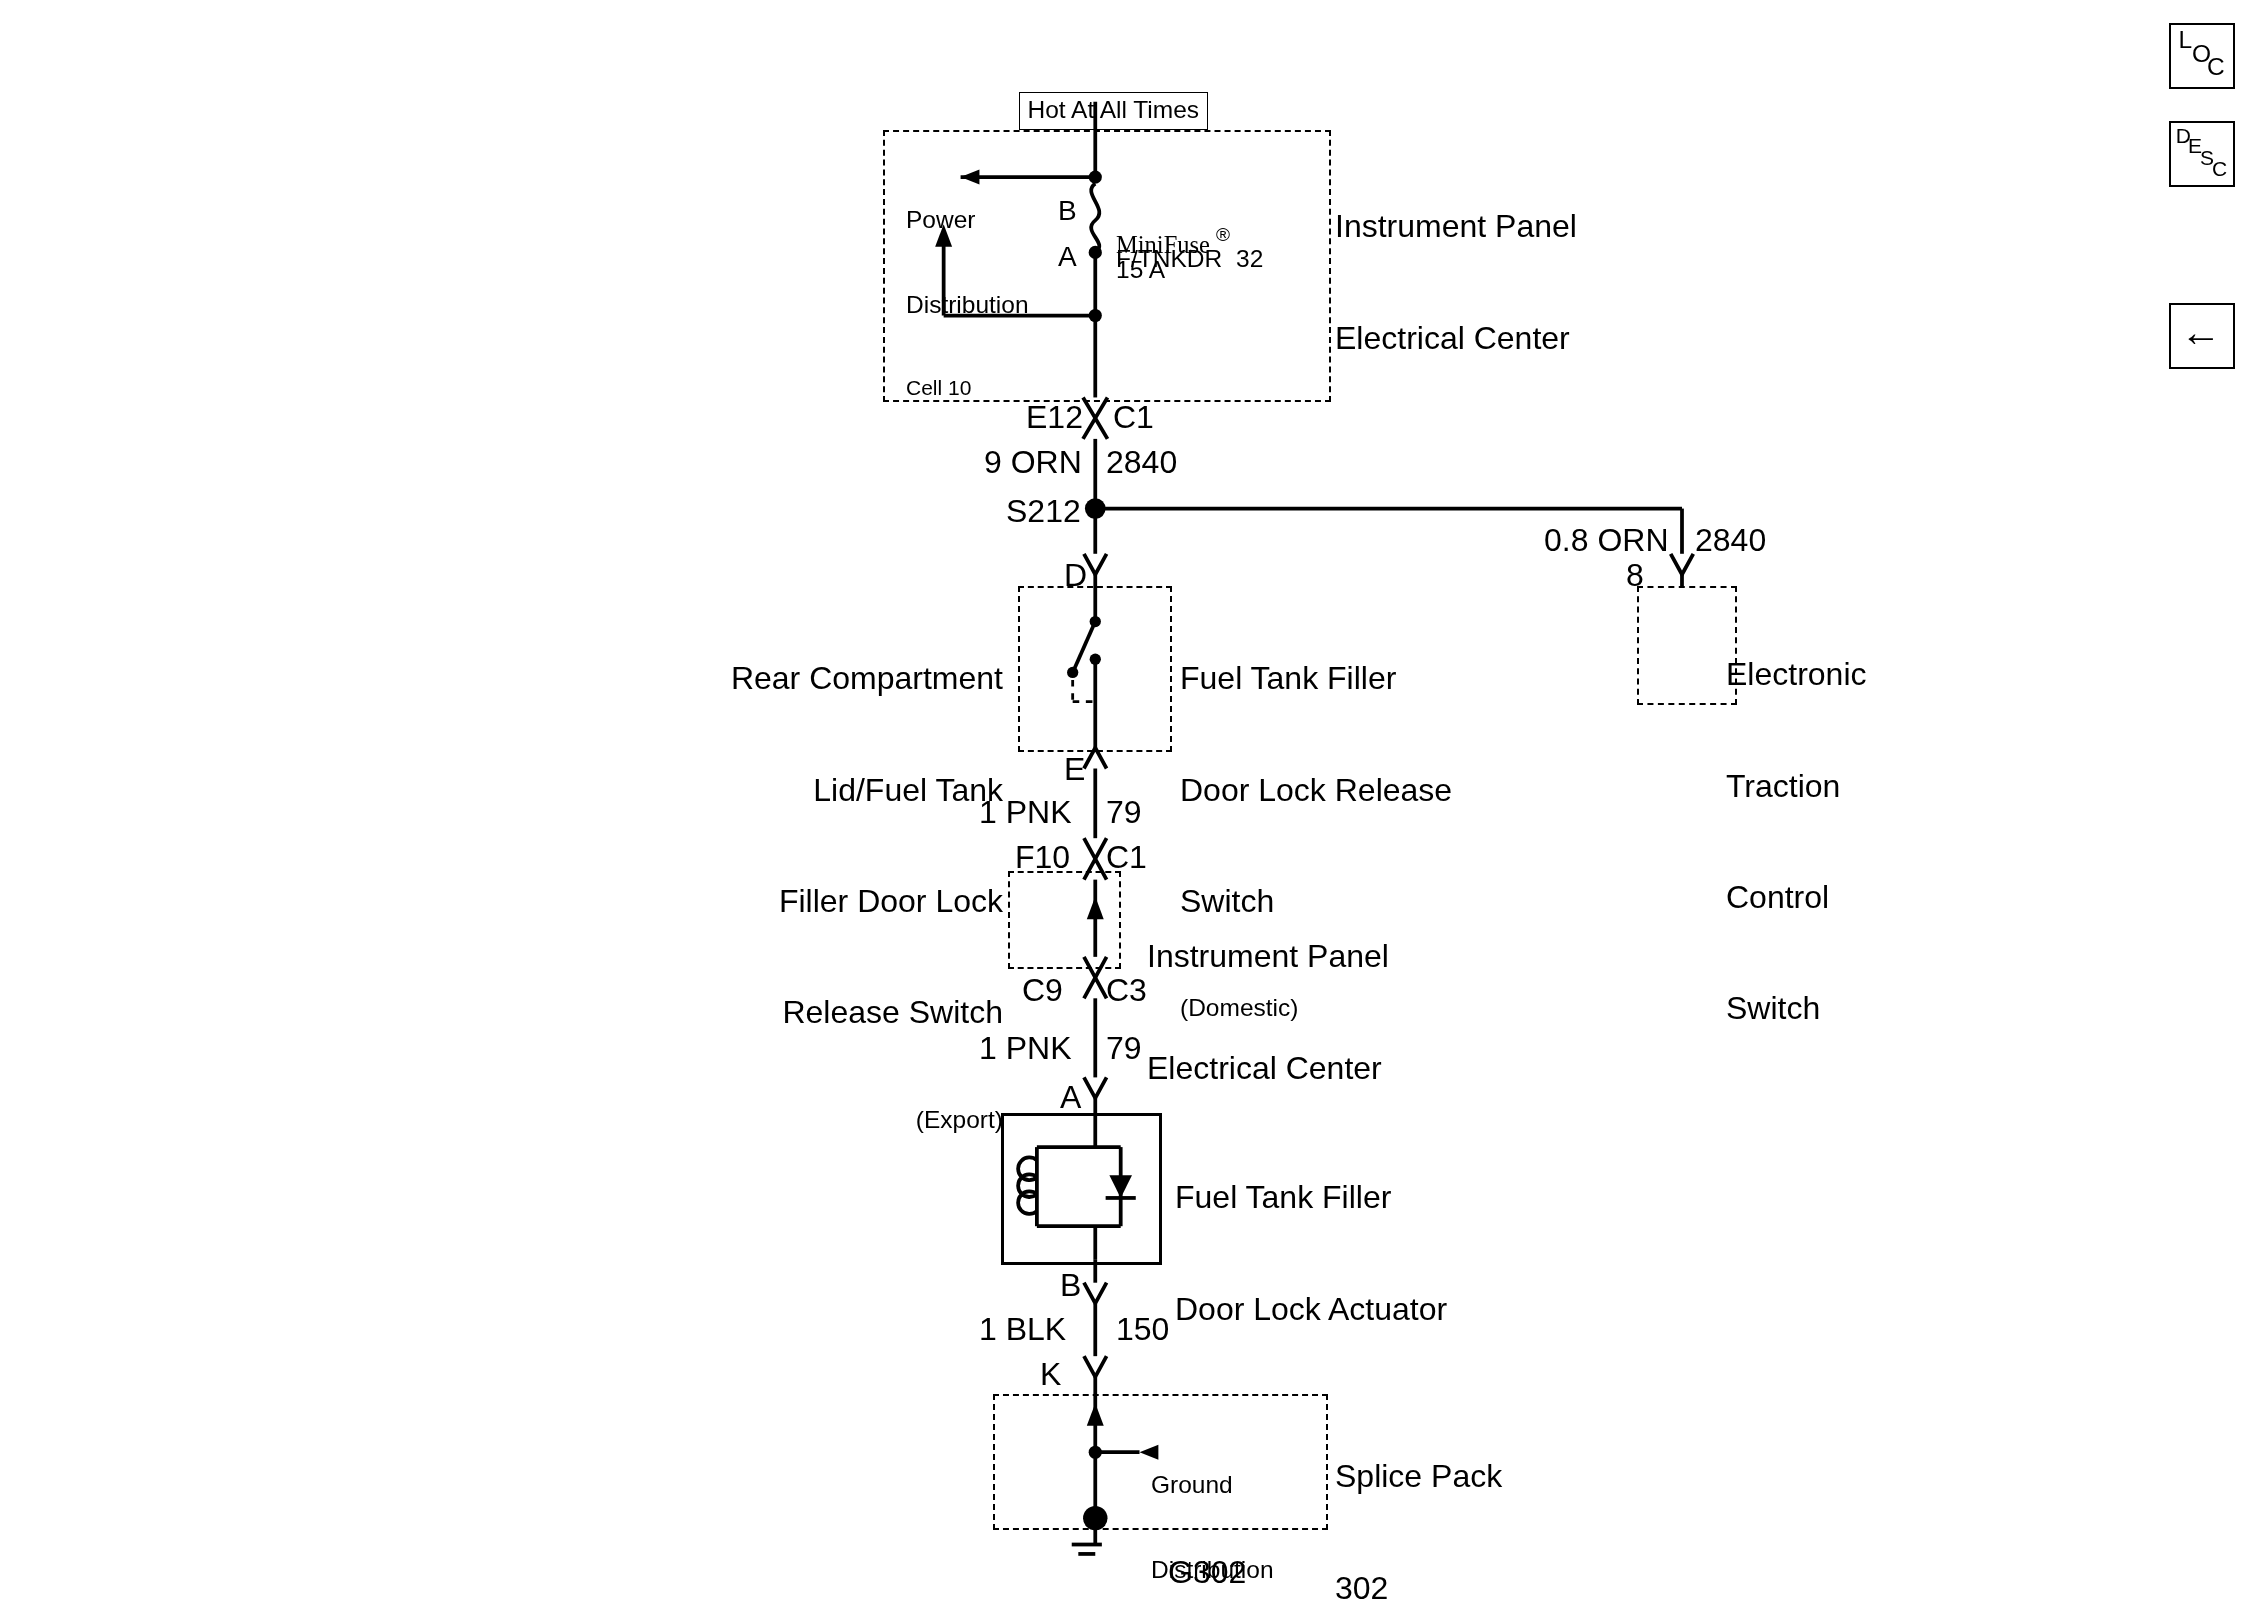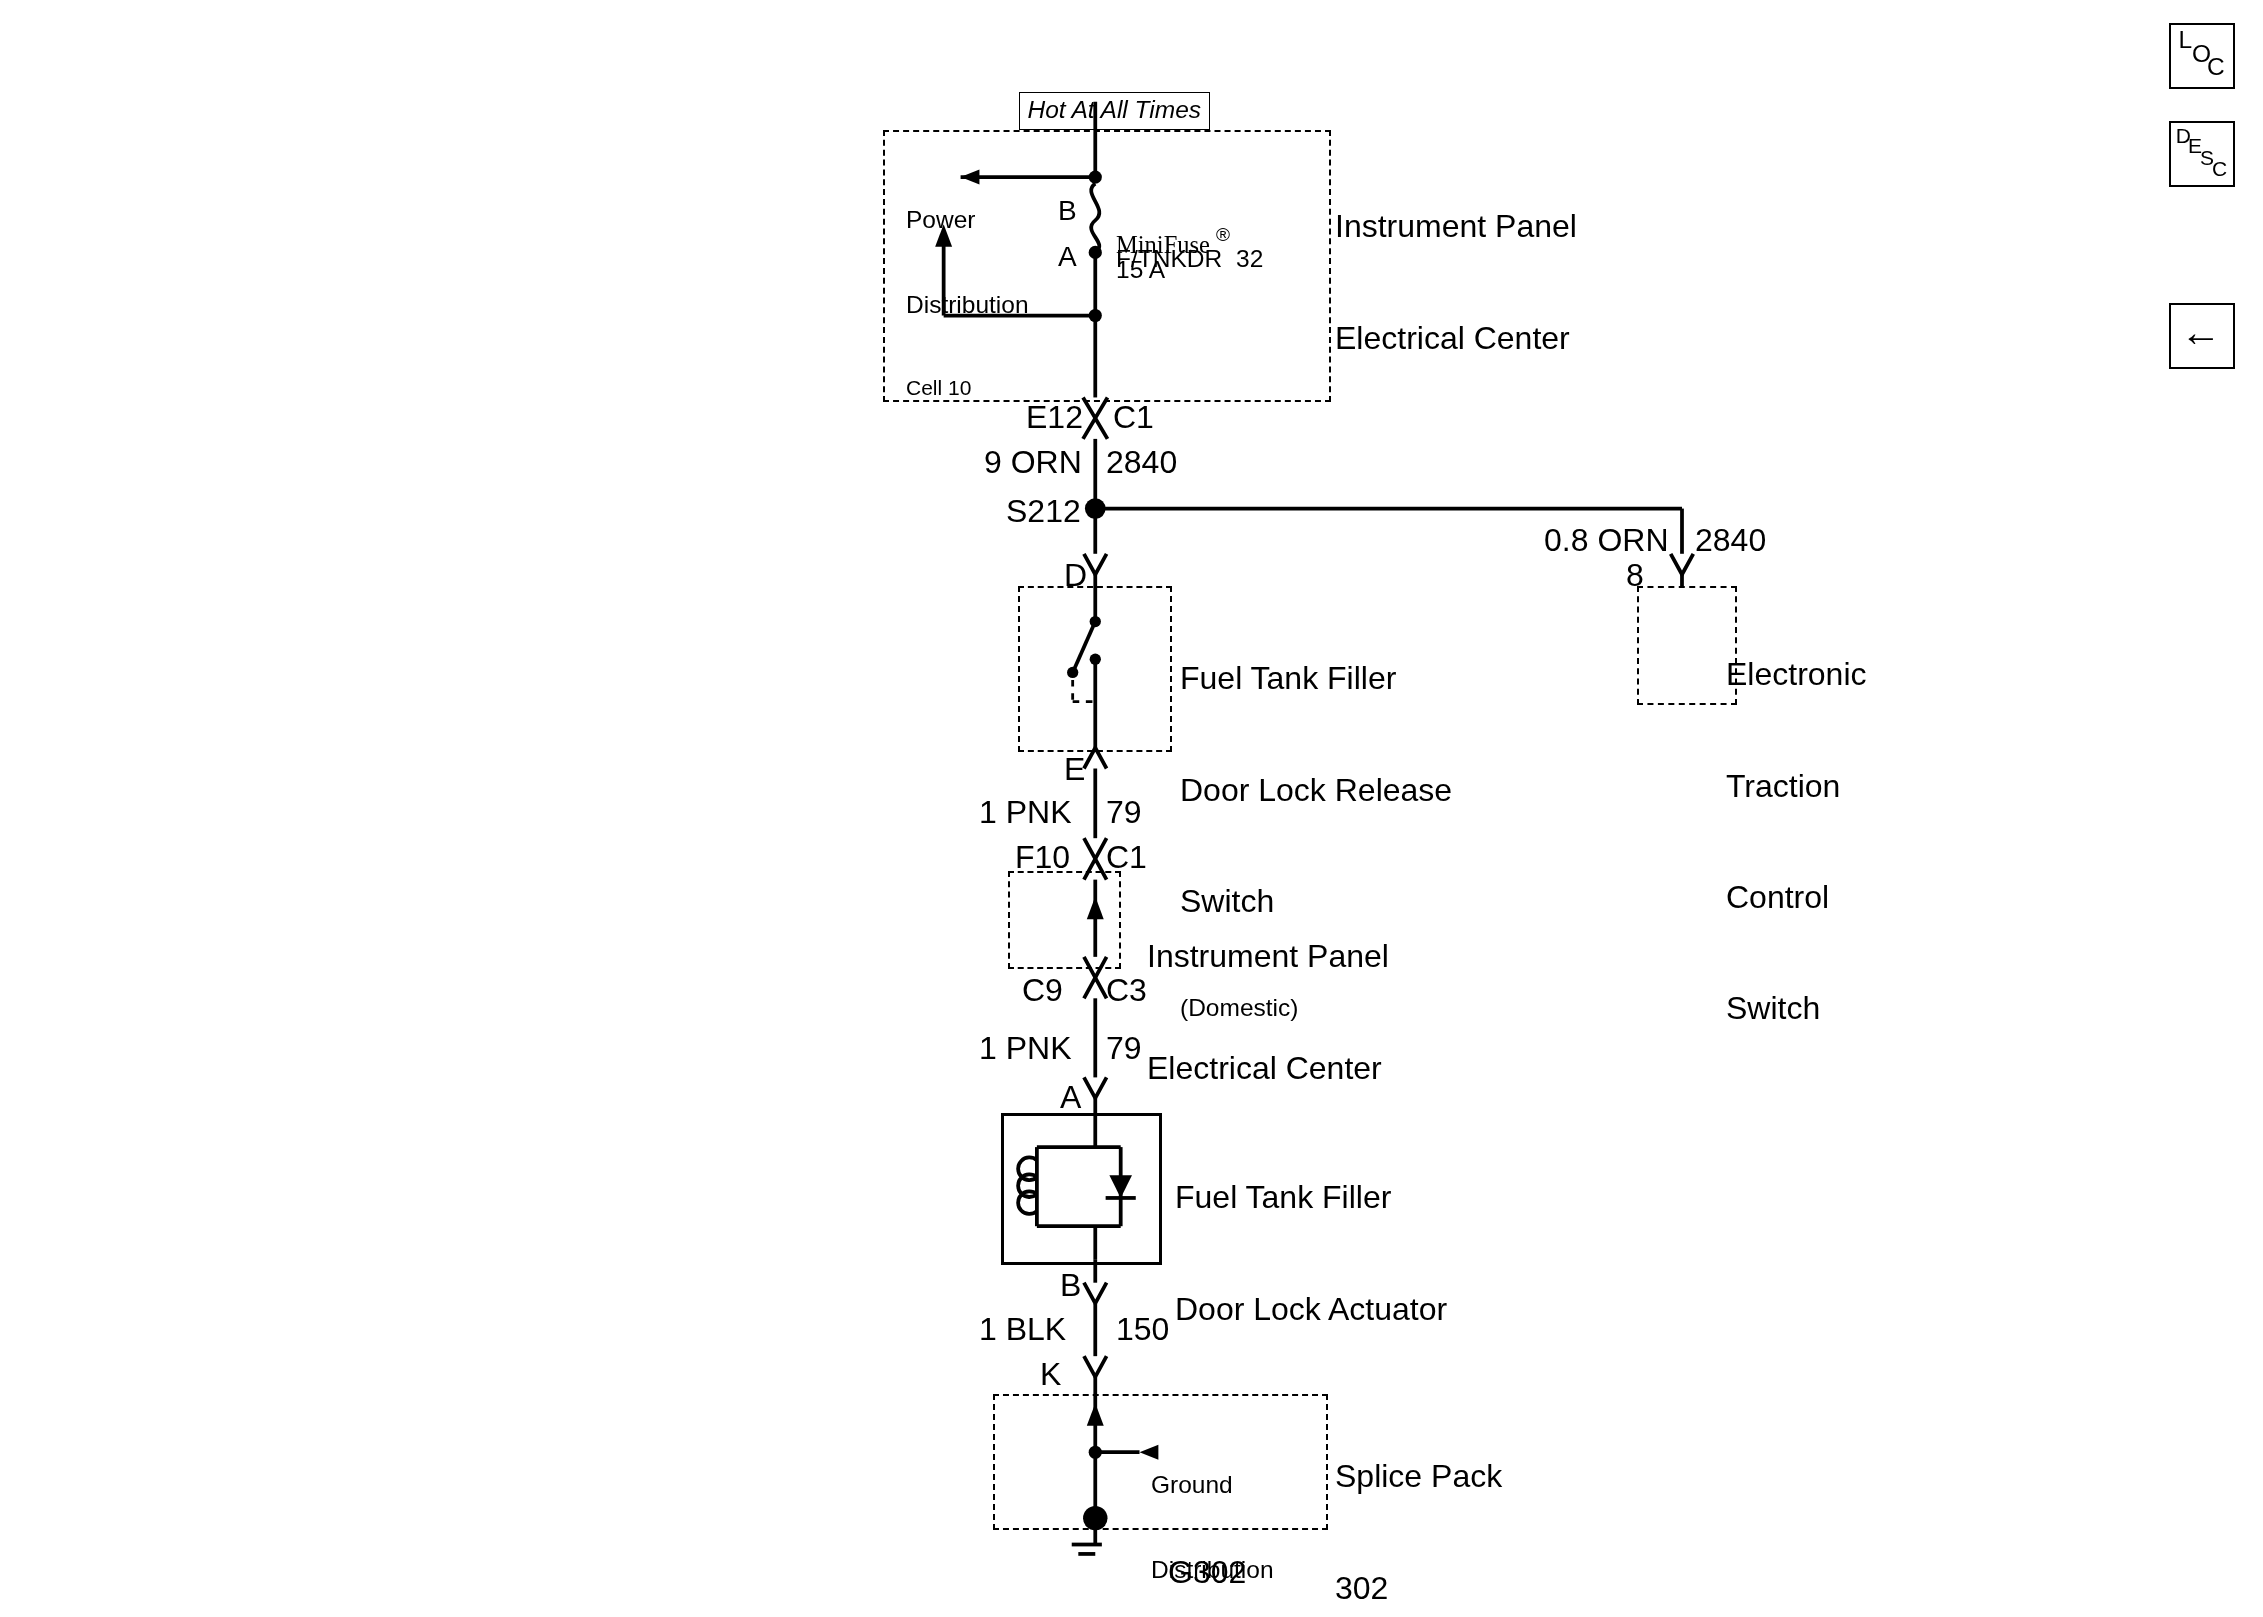--- a/index.html
+++ b/index.html
@@ -85,21 +85,21 @@
     <span class="lbl s22" style="left:17px; top:11.3px;">E</span>
     <span class="lbl s22" style="left:29px; top:22.6px;">S</span>
     <span class="lbl s22" style="left:41px; top:34px;">C</span>
   </div>
 
   <div class="navbtn" style="left:2169px; top:303px; width:62px; height:62px;">
     <span class="lbl s34 bold" style="left:9.4px; top:7.5px; font-size:41px; line-height:0.95;">←</span>
   </div>
 
   <div class="hotbox" style="left:1019px; top:92px;">
-    <span class="lbl s26" style="position:static;font-style:italic;">Hot At All Times</span>
+    <span class="lbl s26" style="position:static;">Hot At All Times</span>
   </div>
 
   <div class="dashbox" style="left:883px; top:130px; width:444px; height:268px;"></div>
 
   <div class="lbl s26" style="left:906px; top:149px;">
     <div>Power</div>
     <div>Distribution</div>
     <div class="s22">Cell 10</div>
   </div>
 
@@ -146,20 +146,27 @@
   <div class="lbl s34" style="left:1060px; top:1079px;">A</div>
   <div class="lbl s34" style="left:1060px; top:1267px;">B</div>
 
   <div class="lbl s34" style="left:979px; top:1311px;">1 BLK</div>
   <div class="lbl s34" style="left:1116px; top:1311px;">150</div>
 
   <div class="lbl s34" style="left:1040px; top:1356px;">K</div>
 
   <div class="dashbox" style="left:1018px; top:586px; width:150px; height:162px;"></div>
 
+  <div class="lbl s34 right" style="left:725px; top:586px; width:278px;">
+    <div>Rear Compartment</div>
+    <div>Lid/Fuel Tank</div>
+    <div>Filler Door Lock</div>
+    <div>Release Switch</div>
+    <div class="s26">(Export)</div>
+  </div>
 
   <div class="lbl s34" style="left:1180px; top:586px;">
     <div>Fuel Tank Filler</div>
     <div>Door Lock Release</div>
     <div>Switch</div>
     <div class="s26">(Domestic)</div>
   </div>
 
   <div class="dashbox" style="left:1637px; top:586px; width:96px; height:115px;"></div>
   <div class="lbl s34" style="left:1726px; top:582px;">

